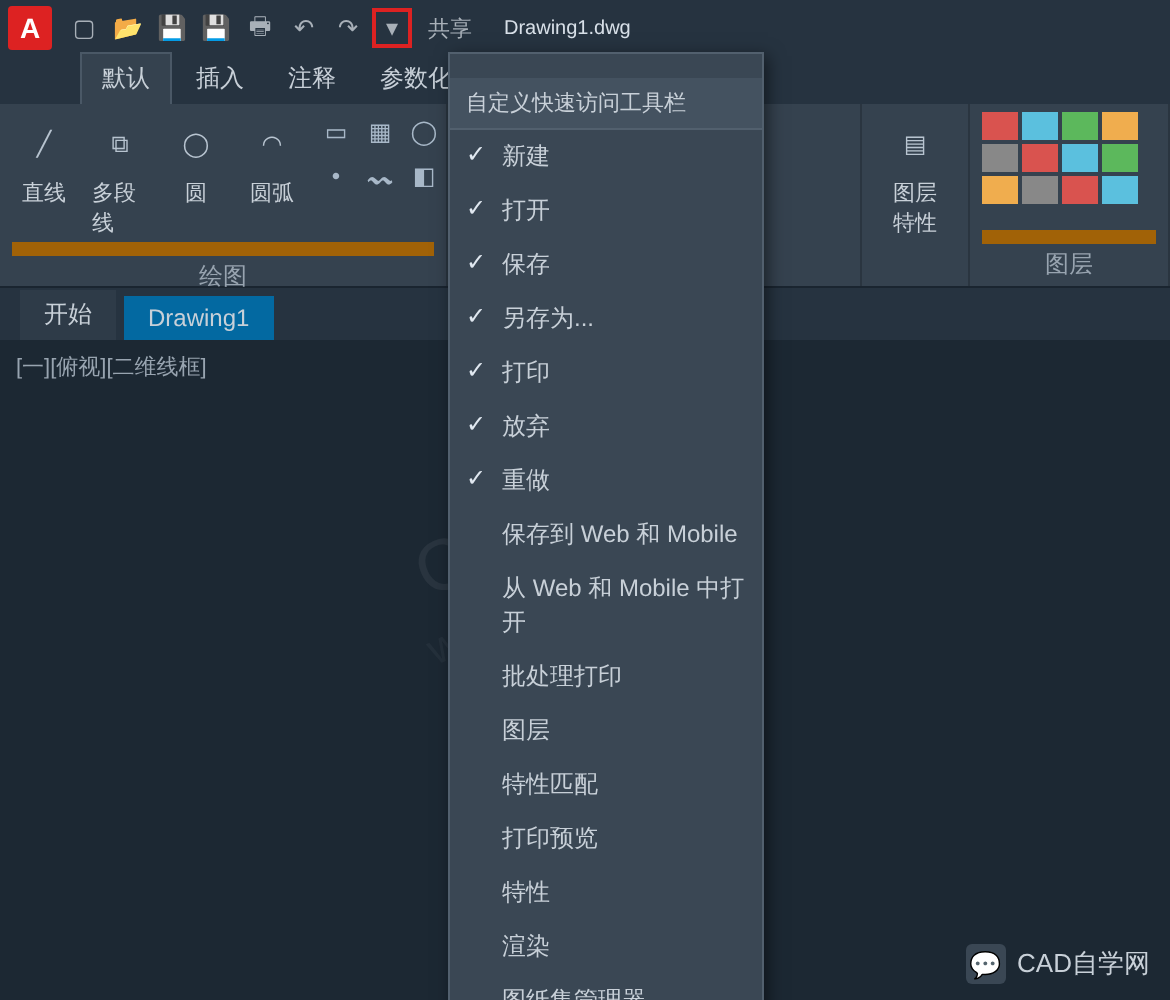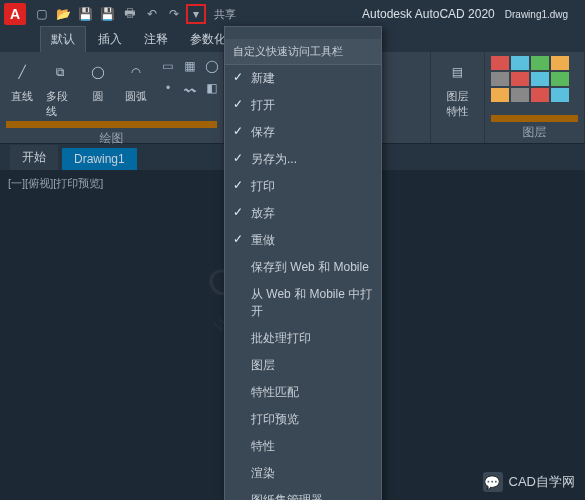--- a/index.html
+++ b/index.html
@@ -66,21 +66,20 @@
     <span>▢</span>
     <span>📂</span>
     <span>💾</span>
     <span>💾</span>
     <span>🖶</span>
     <span>↶</span>
     <span>↷</span>
     <span class="dd-arrow">▾</span>
     <span style="width:auto;padding:0 6px;font-size:11px;">共享</span>
   </div>
-  <div class="title-text">Autodesk AutoCAD 2020</div>
   <div class="title-file">Drawing1.dwg</div>
 </div>
 
 <div class="ribbon-tabs">
   <div class="rtab active">默认</div>
   <div class="rtab">插入</div>
   <div class="rtab">注释</div>
   <div class="rtab">参数化</div>
 </div>
 
@@ -158,21 +157,21 @@
     <div class="panel-title">图层</div>
   </div>
 </div>
 
 <div class="filetabs">
   <div class="ftab">开始</div>
   <div class="ftab active">Drawing1</div>
 </div>
 
 <div class="canvas">
-  <div class="viewlabel">[一][俯视][打印预览]</div>
+  <div class="viewlabel">[一][俯视][二维线框]</div>
 </div>
 
 <div class="dropdown">
   <div class="dd-header">自定义快速访问工具栏</div>
   <div id="dd-items">
       <div class="dd-item"><span class="chk">✓</span><span>新建</span></div>
       <div class="dd-item"><span class="chk">✓</span><span>打开</span></div>
       <div class="dd-item"><span class="chk">✓</span><span>保存</span></div>
       <div class="dd-item"><span class="chk">✓</span><span>另存为...</span></div>
       <div class="dd-item"><span class="chk">✓</span><span>打印</span></div>

